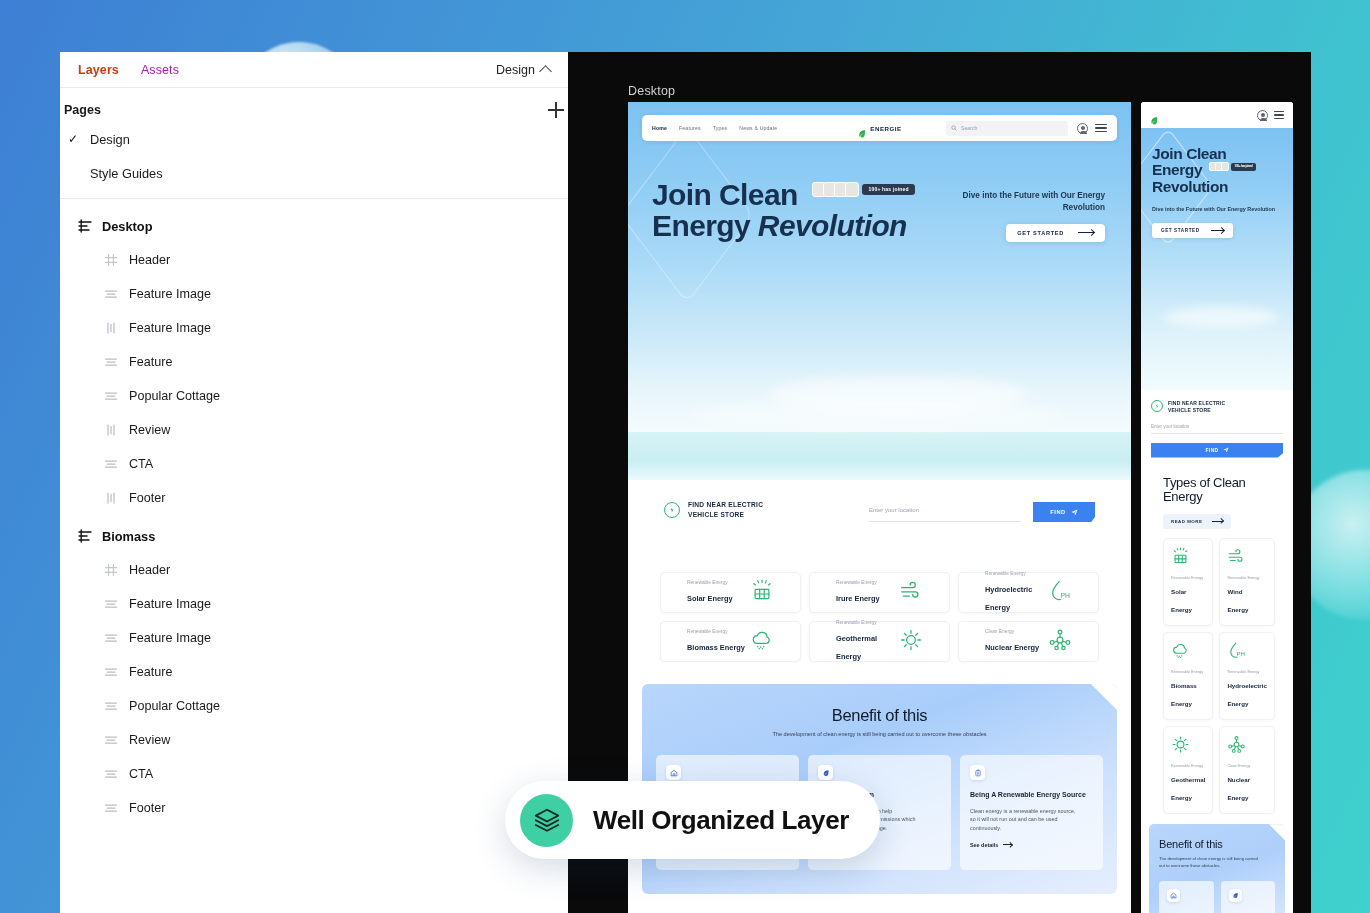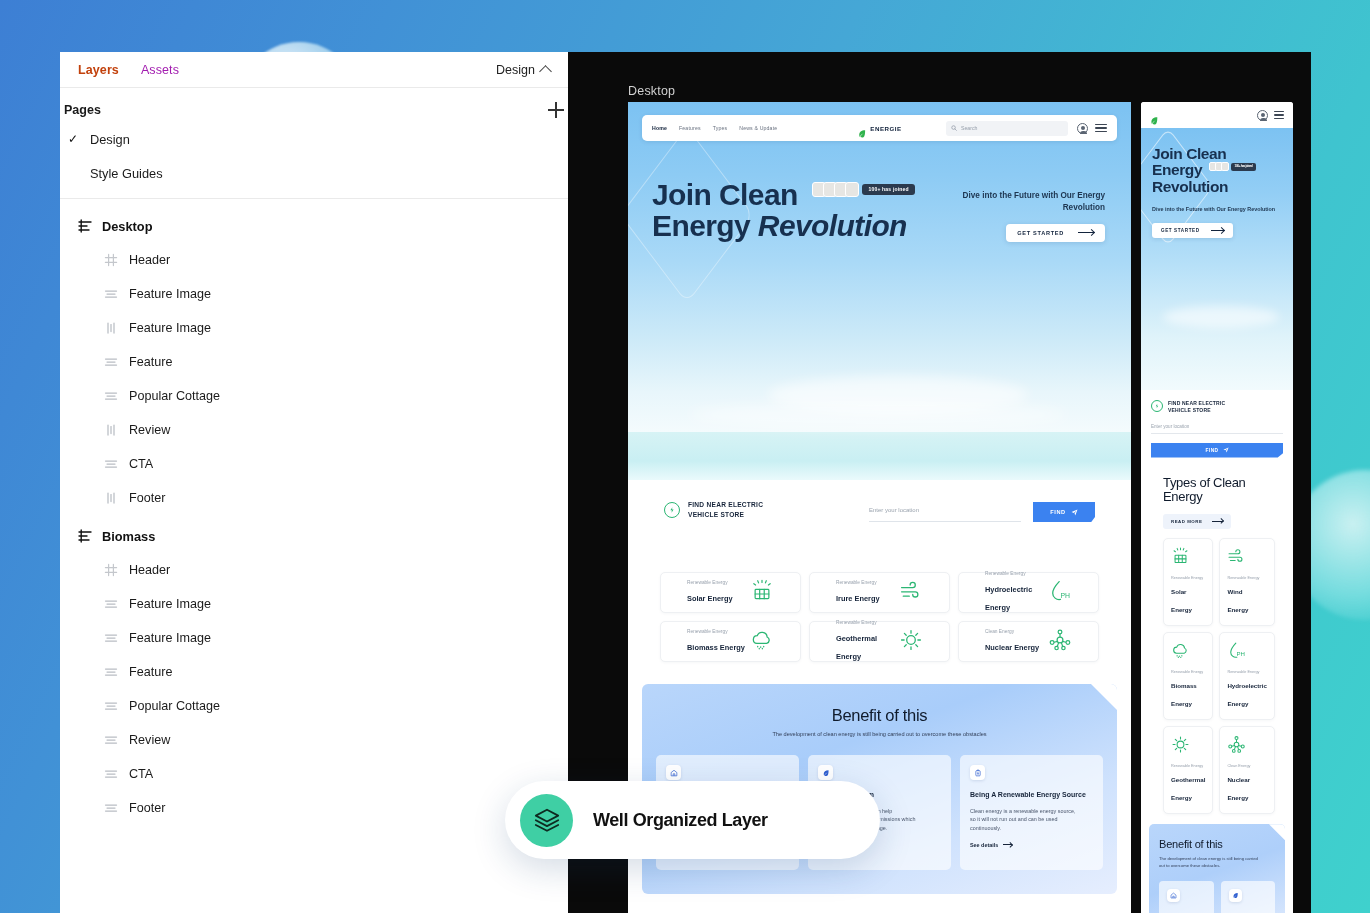--- a/index.html
+++ b/index.html
@@ -226,21 +226,21 @@
     align-items: center; justify-content: center; box-shadow: 0 1px 3px rgba(30,60,120,.14); }
 
   
   #wol-badge {
     position: absolute; left: 505px; top: 781px; width: 375px; height: 78px;
     background: #fff; border-radius: 39px; display: flex; align-items: center; gap: 20px;
     padding-left: 15px; box-shadow: 0 10px 34px rgba(20,60,110,.18);
   }
   #wol-badge .circle { width: 53px; height: 53px; border-radius: 50%; background: #3fcfa4;
     display: flex; align-items: center; justify-content: center; flex: 0 0 53px; }
-  #wol-badge .wol-text { font-size: 18px; font-weight: 700; color: #111; letter-spacing: -.4px; }
+  #wol-badge .wol-text { font-size: 26px; font-weight: 700; color: #111; letter-spacing: -.4px; }
 </style>
 </head>
 <body>
 
 <div class="bubble b1"></div>
 <div class="bubble b2"></div>
 <div class="bubble b3"></div>
 
 <div id="layers-panel">
 

